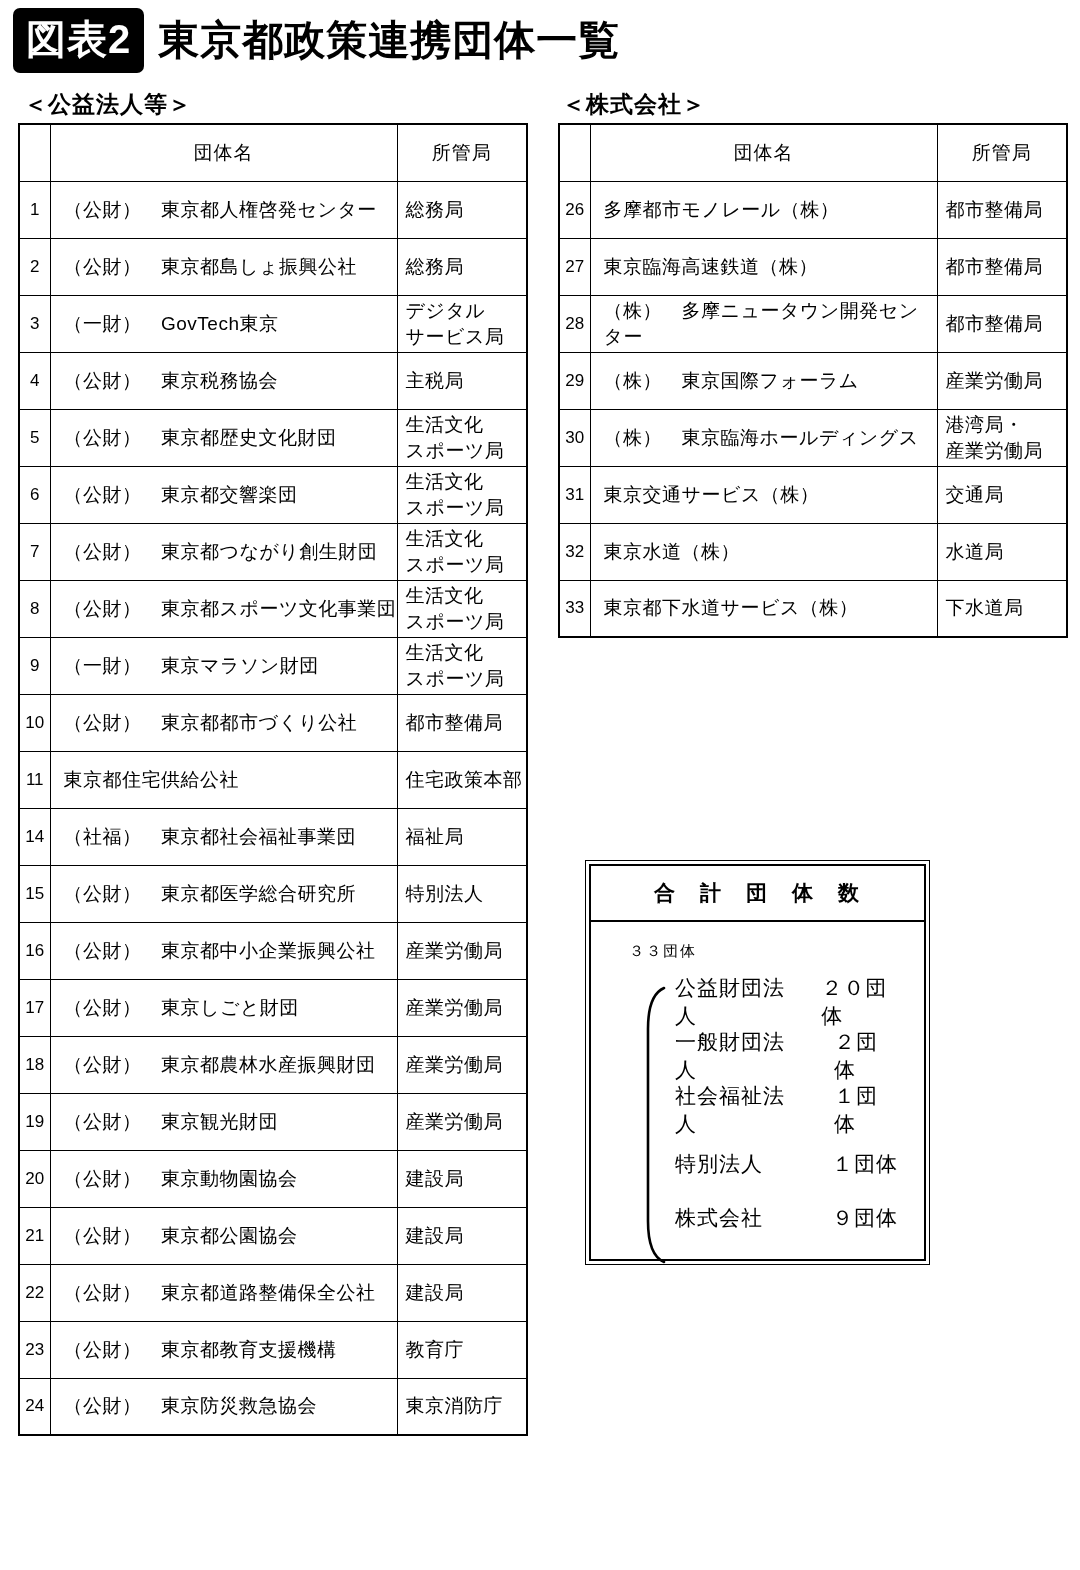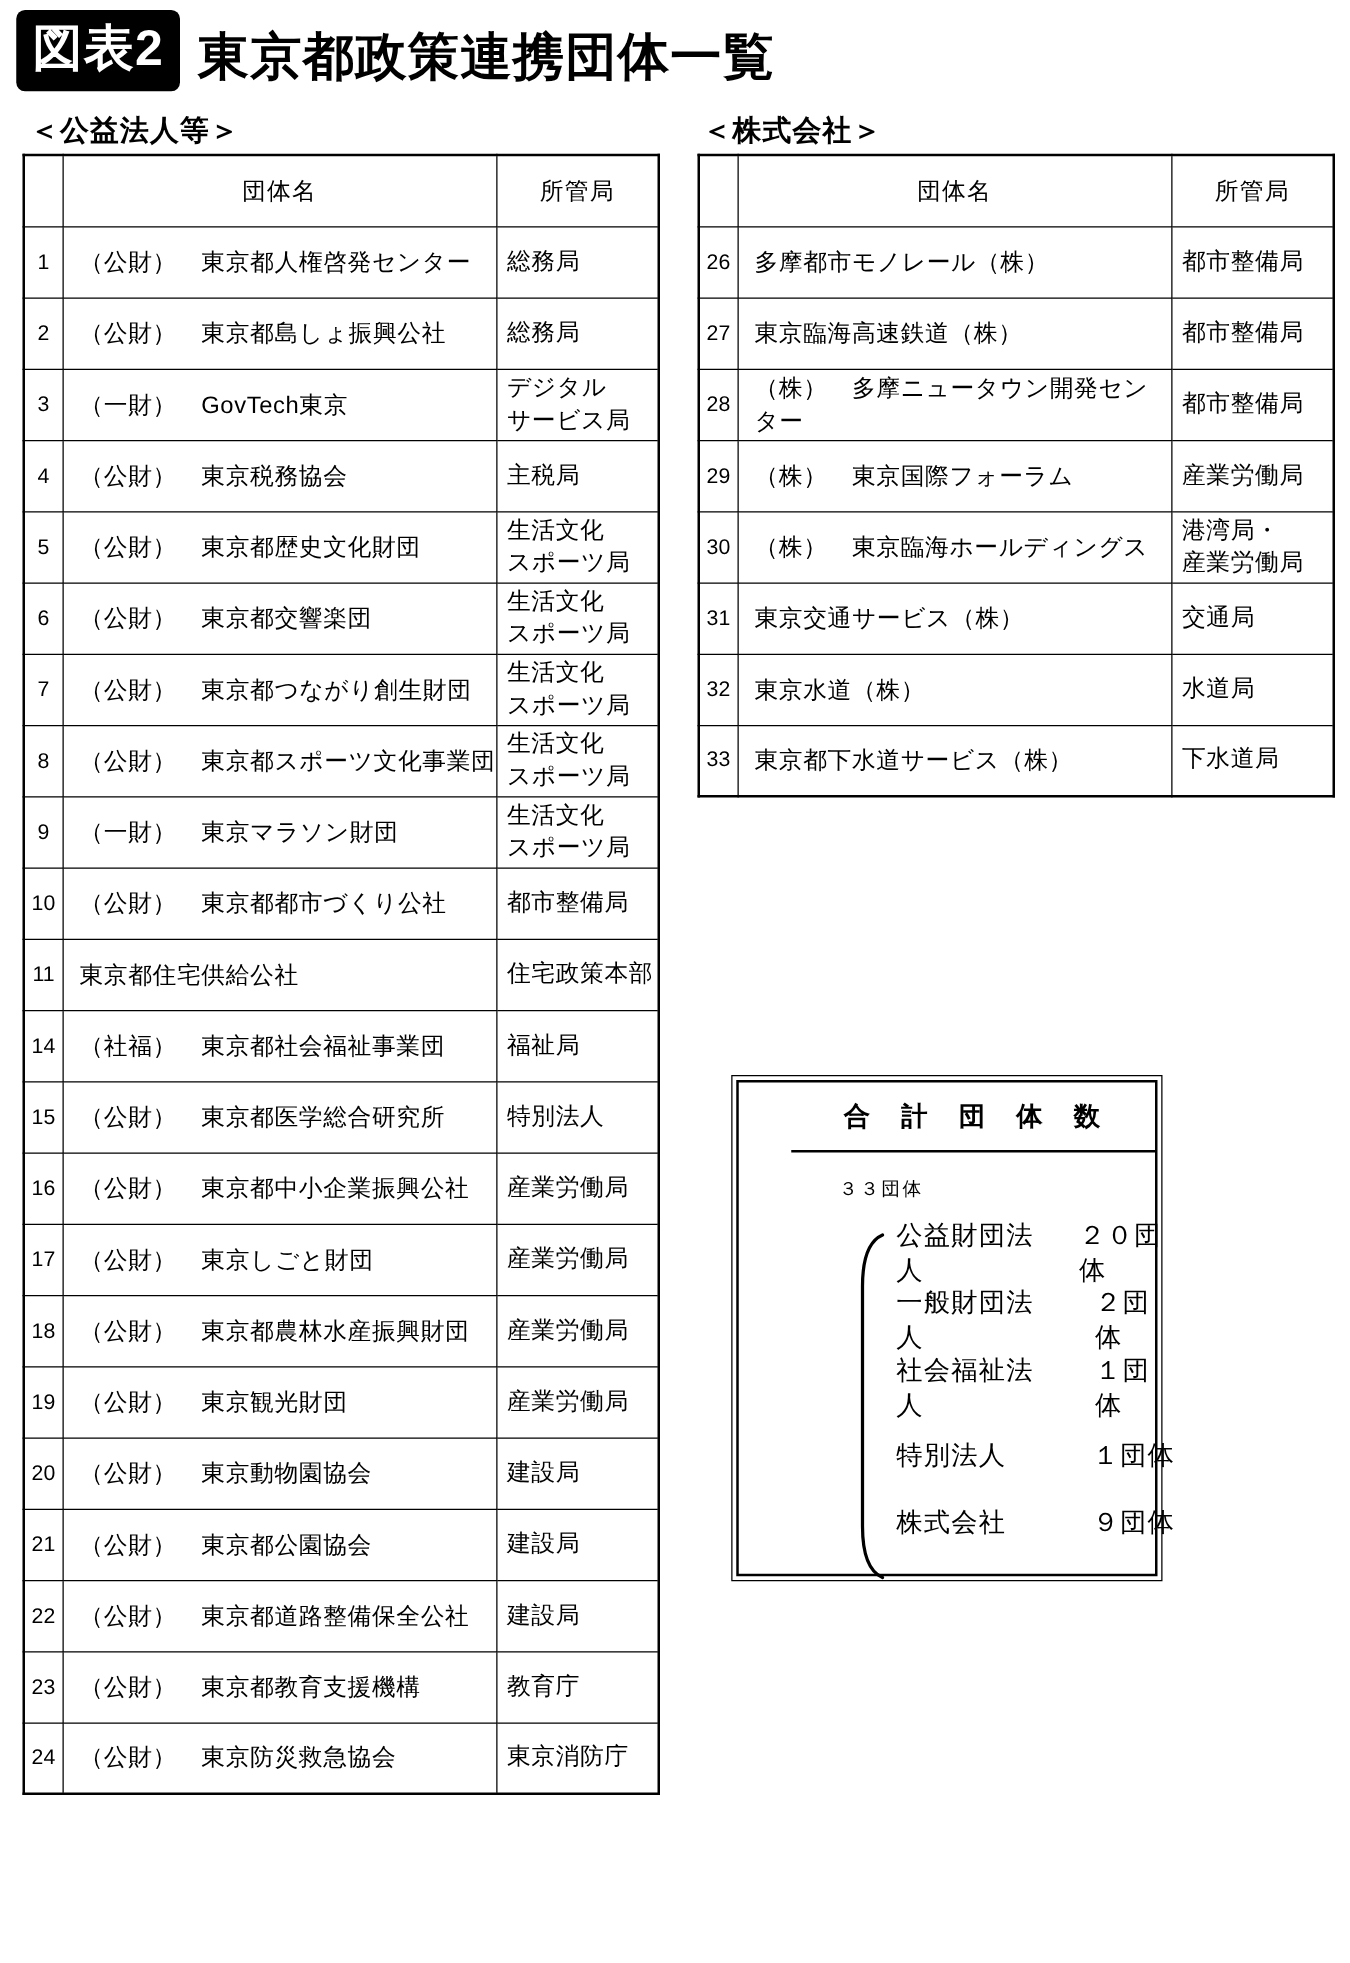--- a/index.html
+++ b/index.html
@@ -5,21 +5,21 @@
   * { margin: 0; padding: 0; box-sizing: border-box; }
   html, body { background: #fff; }
   body {
     width: 1080px; height: 1570px;
     font-family: "Liberation Sans", "DejaVu Sans", sans-serif;
     color: #000;
   }
   .page { position: relative; width: 1080px; height: 1570px; background: #fff; overflow: hidden; }
 
   
-  .titlebar { position: absolute; left: 13px; top: 8px; display: flex; align-items: flex-end; gap: 14px; }
+  .titlebar { position: absolute; left: 13px; top: 8px; display: flex; align-items: center; gap: 14px; }
   .title-tag {
     background: #000; color: #fff; font-weight: bold; font-size: 40px;
     line-height: 1; padding: 11px 13px 14px 13px; border-radius: 7px; letter-spacing: 1px;
   }
   .title-text { font-weight: bold; font-size: 41px; letter-spacing: 1px; }
 
   
   .seclabel { position: absolute; top: 89px; font-weight: bold; font-size: 23px; letter-spacing: 1px; }
   .seclabel.left { left: 24px; }
   .seclabel.right { left: 562px; }
@@ -32,21 +32,21 @@
   .orgs col.c-name { width: 347px; }
   .orgs col.c-bureau { width: 130px; }
   .orgs th, .orgs td { border: 1.6px solid #000; height: 57px; vertical-align: middle; font-weight: normal; }
   .orgs thead th { text-align: center; font-size: 19px; letter-spacing: 1px; margin-top: 32px; }
   .orgs td.no { text-align: center; font-size: 17px; padding: 0 1px; }
   .orgs td.name { font-size: 19px; padding-left: 13px; letter-spacing: 0.5px; }
   .orgs td.bureau { font-size: 19px; padding-left: 8px; letter-spacing: 0.5px; white-space: pre-line; line-height: 1.35; }
 
   
   .summary { position: absolute; left: 585px; top: 860px; width: 345px; height: 405px; border: 1.5px solid #000; padding: 3px; background: #fff; }
-  .summary-inner { border: 2px solid #000; width: 100%; height: 100%; display: flex; flex-direction: column; padding-left: 42px; }
+  .summary-inner { border: 2px solid #000; width: 100%; height: 100%; display: flex; flex-direction: column; }
   .summary-title {
     height: 56px; flex: 0 0 56px; border-bottom: 2px solid #000;
     display: flex; align-items: center; justify-content: center;
     font-weight: bold; font-size: 21px; letter-spacing: 2px;
   }
   .summary-body { flex: 1; padding: 20px 0 0 38px; }
   .summary-total { font-size: 15px; letter-spacing: 2px; }
   .breakdown { position: relative; margin-top: 14px; margin-left: 14px; padding-left: 32px; width: 255px; }
   .breakdown-item { height: 54px; display: flex; justify-content: space-between; align-items: center; font-size: 21px; letter-spacing: 1px; gap: 31px; }
   .bracket { position: absolute; left: 0; top: 10px; }

